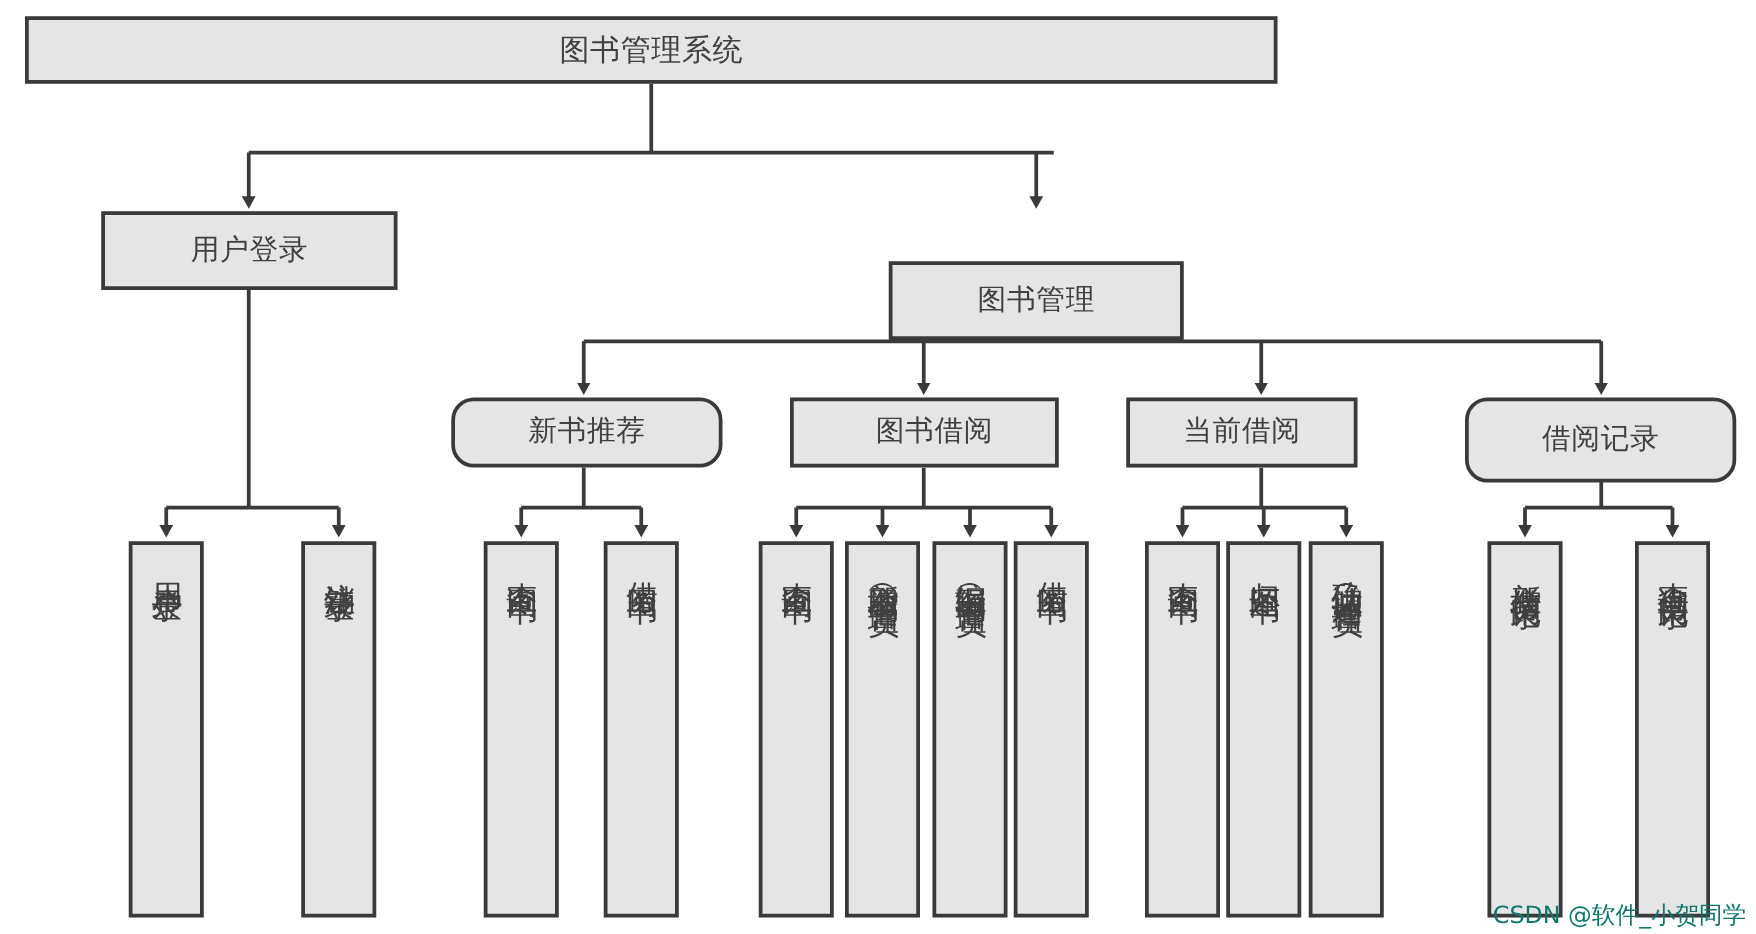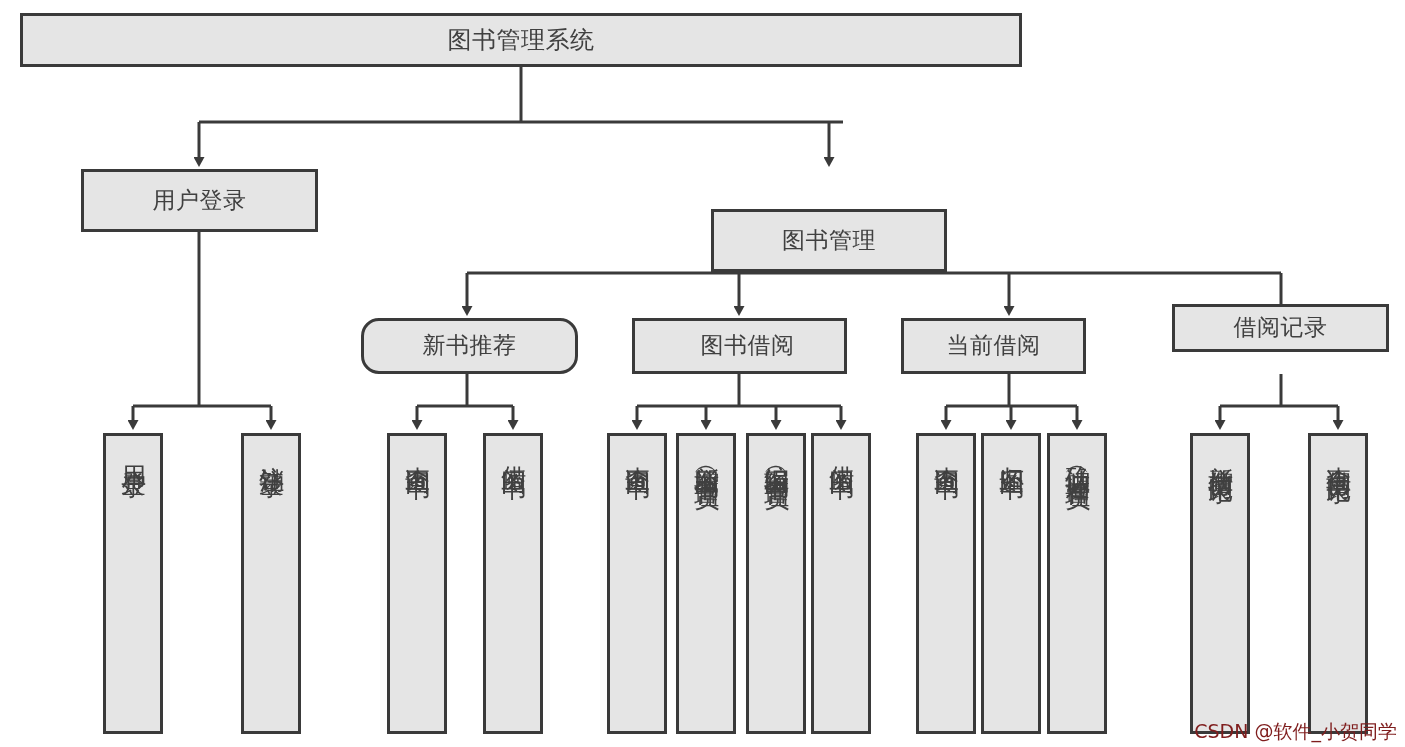--- a/index.html
+++ b/index.html
@@ -62,21 +62,21 @@
     font-size: 25px;
     line-height: 1.05;
     letter-spacing: 3px;
     white-space: nowrap;
   }
   .watermark {
     position: absolute;
     right: 8px;
     bottom: 2px;
     font-size: 19px;
-    color: #7f1d1d;
+    color: #0f766e;
     z-index: 5;
     white-space: nowrap;
     font-family: "DejaVu Sans", "Liberation Sans", sans-serif;
   }
 </style>
 </head>
 <body>
 
 <div id="canvas">
 
@@ -143,21 +143,21 @@
 
   <div class="node h" style="left:361px; top:318px; width:217px; height:56px;border-radius:18px;">
     <span class="label">新书推荐</span>
   </div>
   <div class="node h" style="left:632px; top:318px; width:215px; height:56px;padding-left:16px;">
     <span class="label">图书借阅</span>
   </div>
   <div class="node h" style="left:901px; top:318px; width:185px; height:56px;">
     <span class="label">当前借阅</span>
   </div>
-  <div class="node h" style="left:1172px; top:304px; width:217px; height:48px;">
+  <div class="node h" style="left:1172px; top:318px; width:217px; height:68px;border-radius:18px;">
     <span class="label">借阅记录</span>
   </div>
 
   <div class="node v" style="left:103px; top:433px; width:60px; height:301px;">
     <span class="label">用户登录</span>
   </div>
   <div class="node v" style="left:241px; top:433px; width:60px; height:301px;">
     <span class="label">注销登录</span>
   </div>
 

